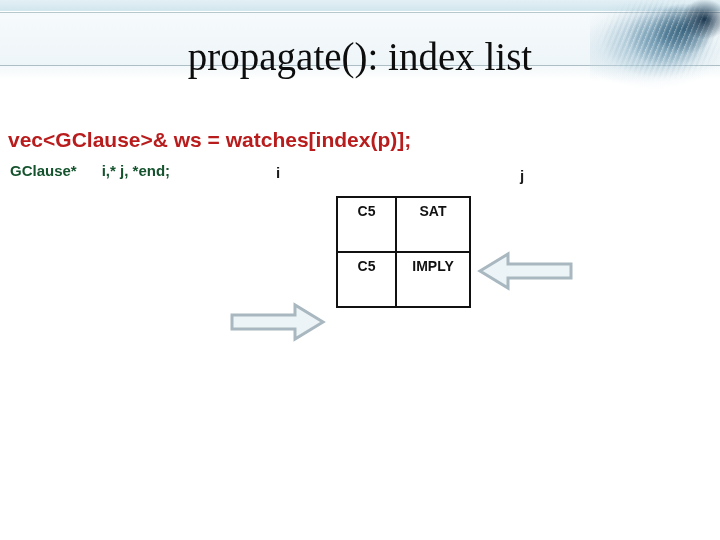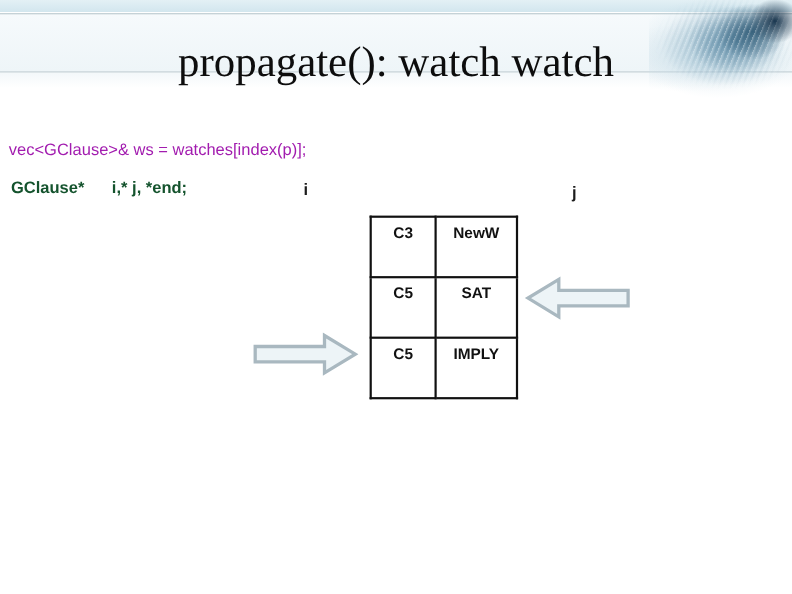--- a/index.html
+++ b/index.html
@@ -59,21 +59,21 @@
     text-align: center;
     font-family: "Liberation Serif", serif;
     font-size: 39px; font-weight: 400; color: #0d0d0d;
     letter-spacing: 0px;
     white-space: nowrap;
   }
 
   
   .code1 {
     position: absolute; left: 8px; top: 128px;
-    font-size: 15px; font-weight: 400; color: #a21caf;
+    font-size: 21px; font-weight: 700; color: #b91c1c;
     white-space: pre;
   }
   .code2 {
     position: absolute; left: 10px; top: 162px;
     font-size: 15px; font-weight: 700; color: #14532d;
     white-space: pre;
   }
   .ptr-i {
     position: absolute; left: 276px; top: 164px;
     font-size: 15px; font-weight: 700; color: #1c1c1c;
@@ -109,34 +109,30 @@
 </head>
 <body>
 
 <div class="slide">
 
   <div class="band-top"></div>
   <div class="band-title"></div>
   <div class="band-fade"></div>
   <div class="decor"></div>
 
-  <div class="title">propagate(): watch watch</div>
+  <div class="title">propagate(): index list</div>
 
   <div class="code1">vec&lt;GClause&gt;&amp; ws = watches[index(p)];</div>
   <div class="code2">GClause*      i,* j, *end;</div>
 
   <div class="ptr-i">i</div>
   <div class="ptr-j">j</div>
 
   <table class="watch">
     <tbody>
-      <tr>
-        <td class="col-clause">C3</td>
-        <td class="col-status">NewW</td>
-      </tr>
       <tr>
         <td class="col-clause">C5</td>
         <td class="col-status">SAT</td>
       </tr>
       <tr>
         <td class="col-clause">C5</td>
         <td class="col-status">IMPLY</td>
       </tr>
     </tbody>
   </table>

